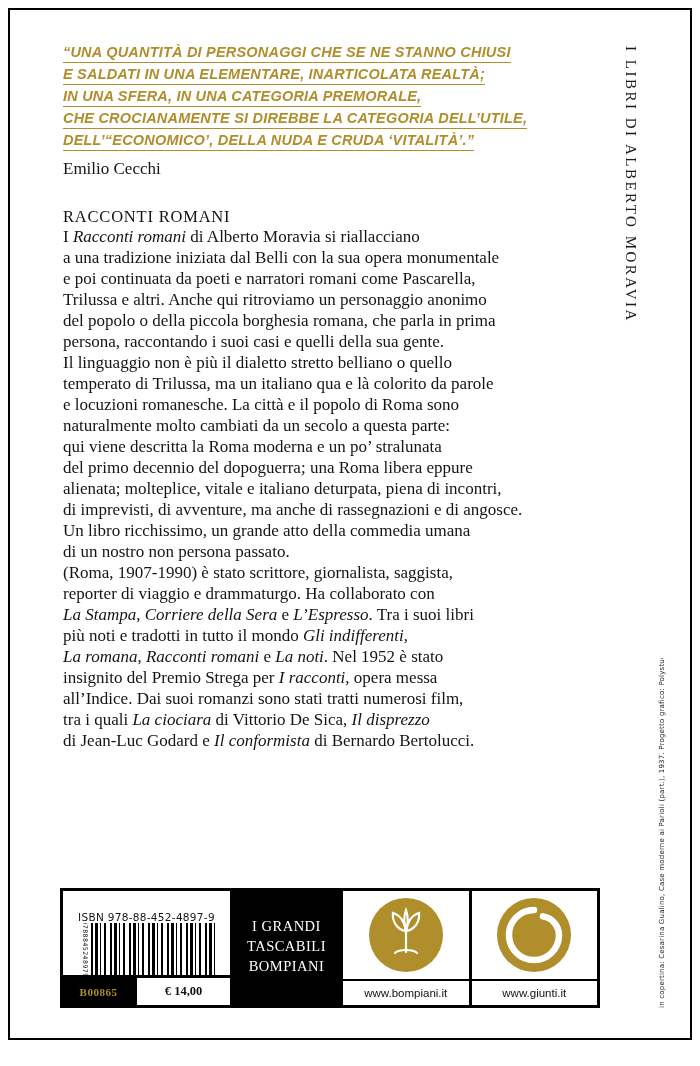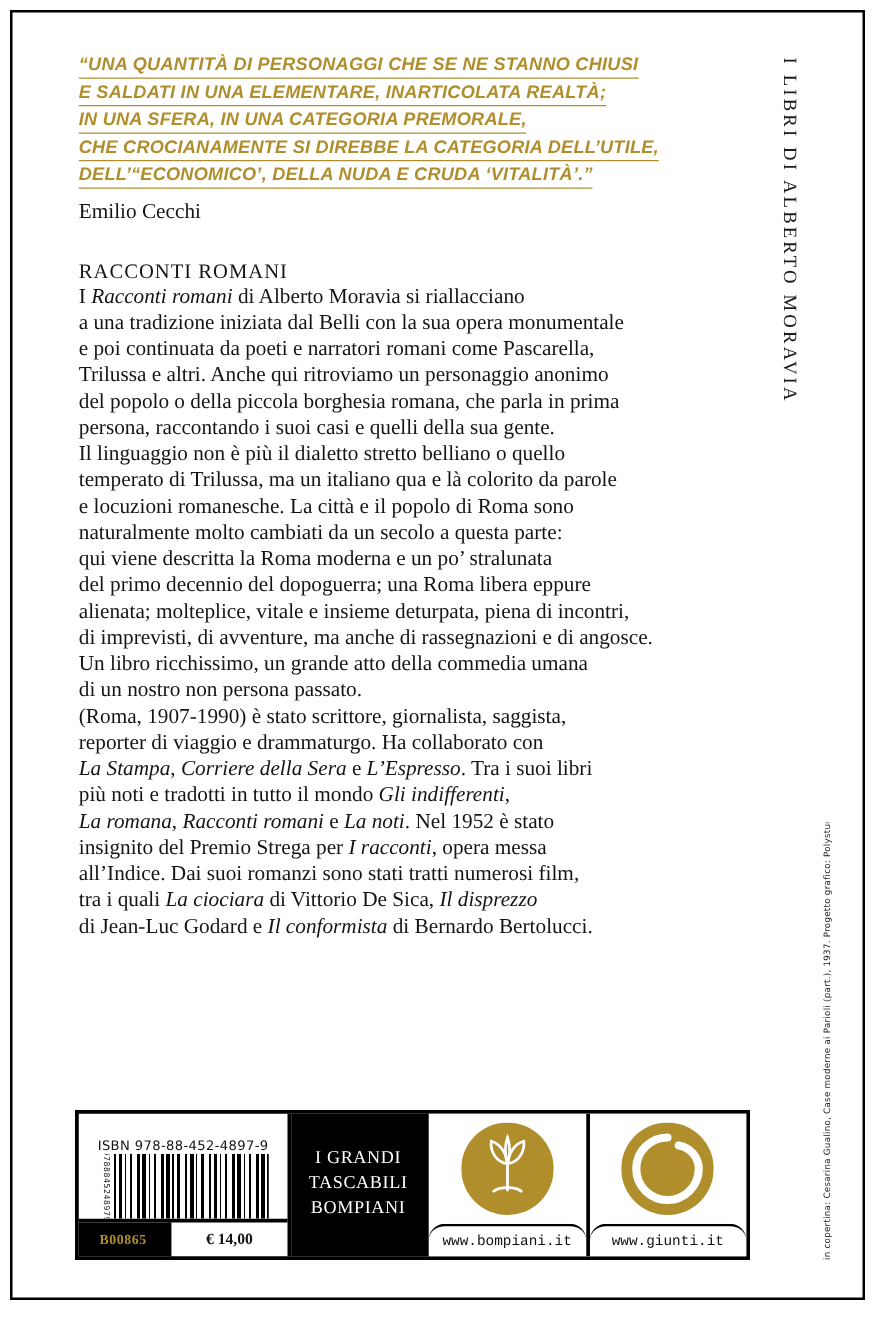--- a/index.html
+++ b/index.html
@@ -108,22 +108,22 @@
     display:flex;flex-direction:column;align-items:center;justify-content:center;
     font-size:14.5px;letter-spacing:0.5px;text-align:center;
   }
   .imprint-cell .line{height:20px;}
 
   .logo-cell{flex:1;display:flex;flex-direction:column;background:#fff;}
   .disc{flex:1;display:flex;align-items:center;justify-content:center;}
   .url{
     height:24px;border-top:2.5px solid #000;
     display:flex;align-items:center;justify-content:center;
-    font-family:Liberation Mono, monospace;
-    font-size:11.5px;color:#111;border-radius:13px;
+    font-family:Liberation Sans, sans-serif;
+    font-size:11.5px;color:#111;
   }
 </style>
 </head>
 <body>
 
 <div class="page">
 
   <div class="frame"></div>
 
   <div class="content">
@@ -143,21 +143,21 @@
         <div class="line"><span>e poi continuata da poeti e narratori romani come Pascarella,</span></div>
         <div class="line"><span>Trilussa e altri. Anche qui ritroviamo un personaggio anonimo</span></div>
         <div class="line"><span>del popolo o della piccola borghesia romana, che parla in prima</span></div>
         <div class="line"><span>persona, raccontando i suoi casi e quelli della sua gente.</span></div>
         <div class="line"><span>Il linguaggio non è più il dialetto stretto belliano o quello</span></div>
         <div class="line"><span>temperato di Trilussa, ma un italiano qua e là colorito da parole</span></div>
         <div class="line"><span>e locuzioni romanesche. La città e il popolo di Roma sono</span></div>
         <div class="line"><span>naturalmente molto cambiati da un secolo a questa parte:</span></div>
         <div class="line"><span>qui viene descritta la Roma moderna e un po’ stralunata</span></div>
         <div class="line"><span>del primo decennio del dopoguerra; una Roma libera eppure</span></div>
-        <div class="line"><span>alienata; molteplice, vitale e insieme deturpata, piena di incontri,</span></div>
+        <div class="line"><span>alienata; molteplice, vitale e italiano deturpata, piena di incontri,</span></div>
         <div class="line"><span>di imprevisti, di avventure, ma anche di rassegnazioni e di angosce.</span></div>
         <div class="line"><span>Un libro ricchissimo, un grande atto della commedia umana</span></div>
         <div class="line"><span>di un nostro non persona passato.</span></div>
       </div>
 
     <div class="body">
         <div class="line"><span>(Roma, 1907-1990) è stato scrittore, giornalista, saggista,</span></div>
         <div class="line"><span>reporter di viaggio e drammaturgo. Ha collaborato con</span></div>
         <div class="line"><i>La Stampa</i><span>, </span><i>Corriere della Sera</i><span> e </span><i>L’Espresso</i><span>. Tra i suoi libri</span></div>
         <div class="line"><span>più noti e tradotti in tutto il mondo </span><i>Gli indifferenti</i><span>,</span></div>

